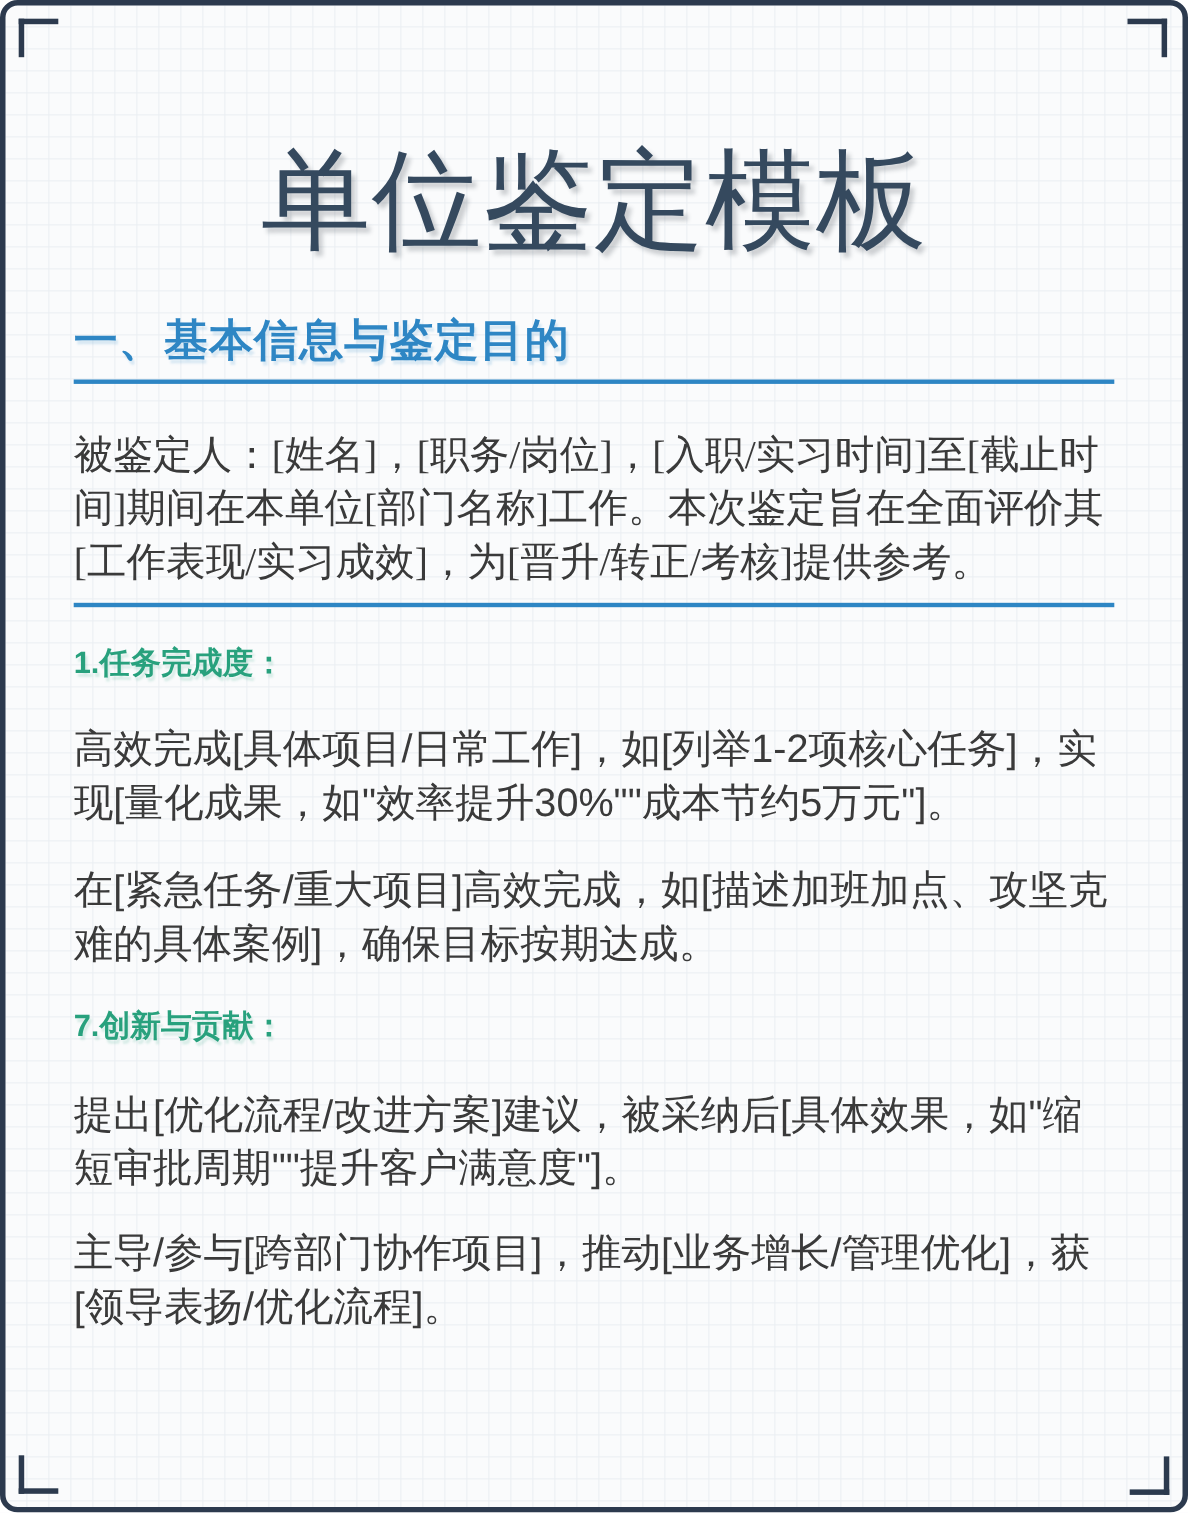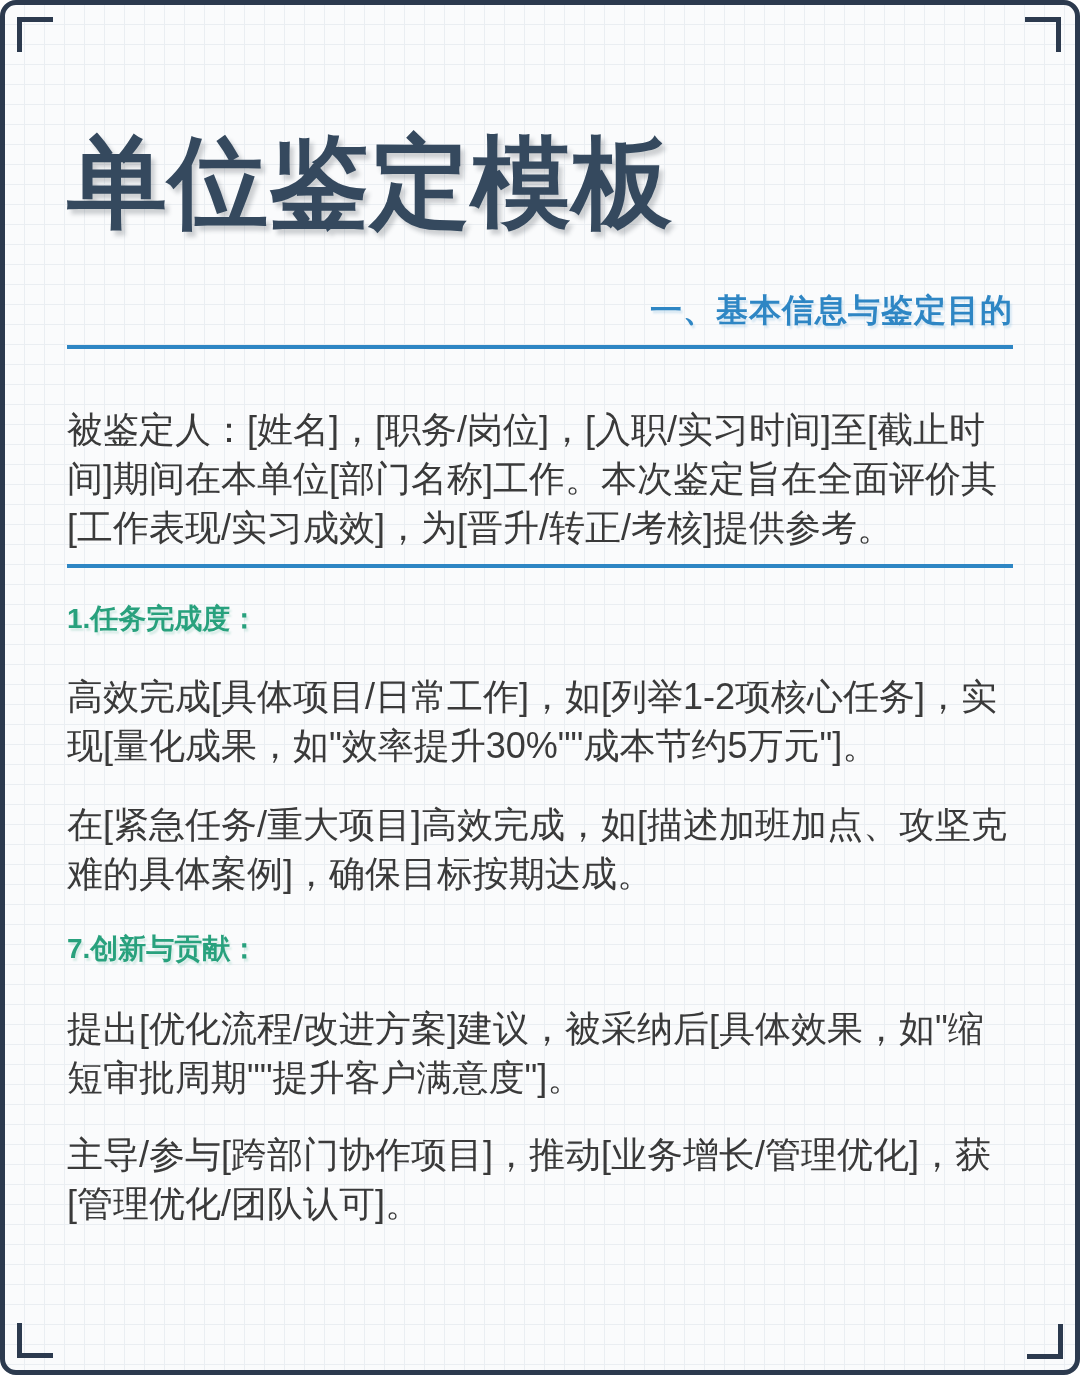--- a/index.html
+++ b/index.html
@@ -30,36 +30,36 @@
     height: 30px;
     border: 0 solid #2c3a4e;
   }
   .corner.tl { top: 12px;  left: 12px;  border-top-width: 5px;    border-left-width: 5px;  }
   .corner.tr { top: 12px;  right: 14px; border-top-width: 5px;    border-right-width: 5px; }
   .corner.bl { bottom: 12px; left: 12px;  border-bottom-width: 5px; border-left-width: 5px;  }
   .corner.br { bottom: 11px; right: 12px; border-bottom-width: 5px; border-right-width: 5px; }
   .content { padding: 0 62px; }
   .title {
     margin: 116px 0 0 0;
+    text-align: center;
     font-size: 100px;
     line-height: 122px;
-    font-weight: 700;
+    font-weight: 400;
     color: #35495e;
     letter-spacing: 1px;
     text-shadow: 4px 5px 4px rgba(40, 50, 60, 0.22);
   }
   .h-blue {
     margin: 41px 0 0 0;
-    font-size: 32px;
+    font-size: 40px;
     line-height: 52px;
     font-weight: 900;
     color: #2e86c4;
     letter-spacing: 1px;
     text-shadow: 2px 3px 2px rgba(46, 134, 196, 0.16);
-    text-align: right;
   }
   .rule {
     height: 4px;
     background: #2e86c4;
     border: none;
     margin: 9px 0 0 0;
   }
   .rule.r2 { margin-top: 12px; }
   .sub-green {
     margin: 26px 0 0 0;
@@ -69,21 +69,21 @@
     color: #28a17d;
     text-shadow: 2px 3px 2px rgba(40, 161, 125, 0.16);
   }
   .para {
     margin: 28px 0 0 0;
     font-size: 36px;
     line-height: 49px;
     color: #3a3a3a;
     text-align: left;
   }
-  .para.first { margin-top: 56px; }
+  .para.first { margin-top: 40px; font-family: Liberation Serif, serif; }
   .para.mt30 { margin-top: 30px; }
   .h-blue.second { margin-top: 32px; }
 </style>
 </head>
 <body>
 
 <div class="frame">
 
   <div class="corner tl"></div>
   <div class="corner tr"></div>
@@ -102,17 +102,17 @@
 
     <section>
       <div class="rule r2"></div>
 
       <h3 class="sub-green">1.任务完成度：</h3>
       <p class="para">高效完成[具体项目/日常工作]，如[列举1-2项核心任务]，实现[量化成果，如"效率提升30%""成本节约5万元"]。</p>
       <p class="para mt30">在[紧急任务/重大项目]高效完成，如[描述加班加点、攻坚克难的具体案例]，确保目标按期达成。</p>
 
       <h3 class="sub-green">7.创新与贡献：</h3>
       <p class="para mt30">提出[优化流程/改进方案]建议，被采纳后[具体效果，如"缩短审批周期""提升客户满意度"]。</p>
-      <p class="para">主导/参与[跨部门协作项目]，推动[业务增长/管理优化]，获[管理优化/团队认可]。</p>
+      <p class="para">主导/参与[跨部门协作项目]，推动[业务增长/管理优化]，获[领导表扬/优化流程]。</p>
     </section>
 
   </div>
 </div>
 
 </body></html>

